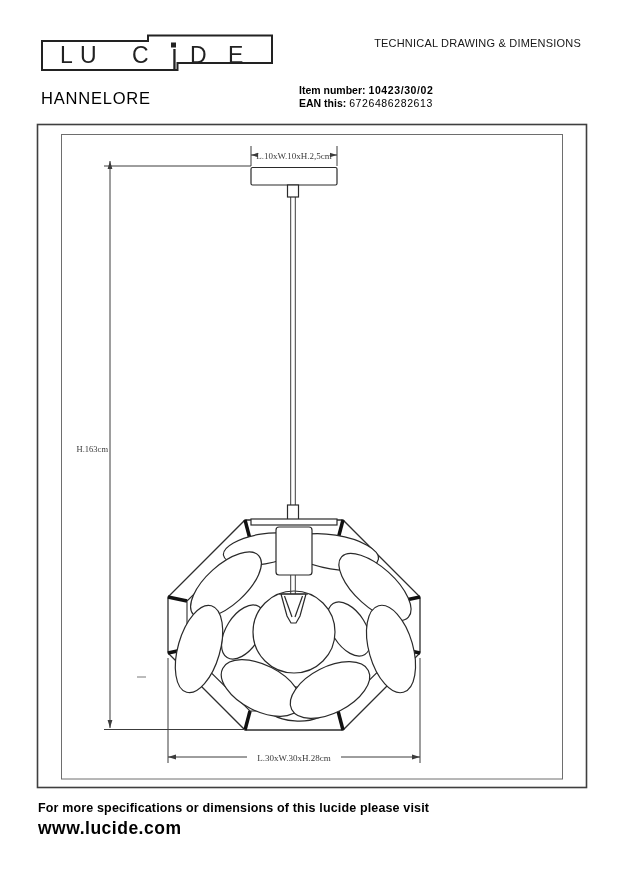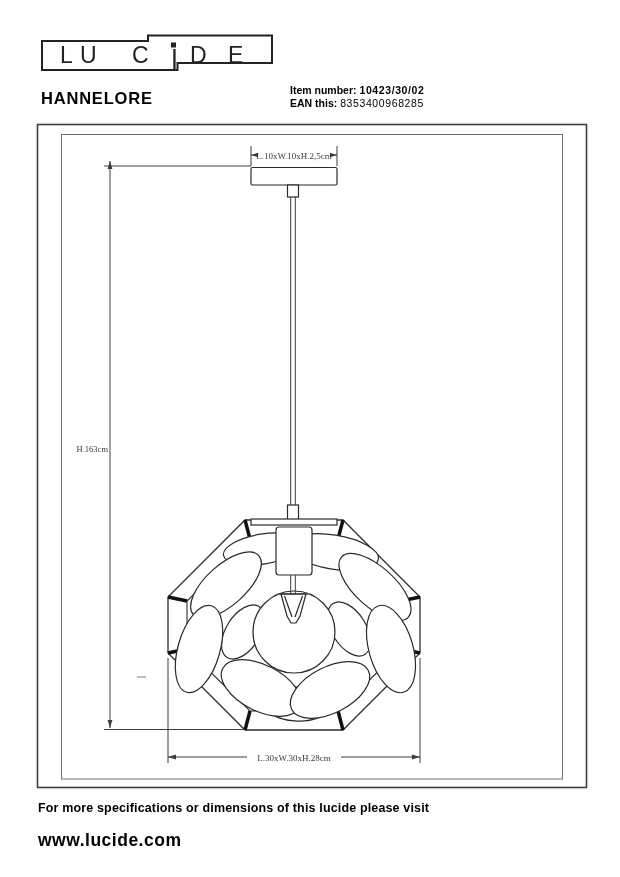--- a/index.html
+++ b/index.html
@@ -1,27 +1,27 @@
 <!DOCTYPE html>
 <html><head>
 <meta charset="utf-8">
 <style>
   html,body{margin:0;padding:0;background:#e8e8e8;}
   .page{position:relative;width:620px;height:877px;background:#ffffff;overflow:hidden;
         font-family:"Liberation Sans",sans-serif;color:#111;}
   .abs{position:absolute;}
   .doc-type{top:37px;right:39px;font-size:11px;font-weight:400;letter-spacing:.2px;color:#171717;}
-  .product-name{top:89px;left:41px;font-size:16.5px;font-weight:700;letter-spacing:.8px;color:#000;}
-  .item-block{top:84px;left:290px;font-size:10.5px;line-height:13px;color:#000;}
+  .product-name{top:89px;left:41px;font-size:16.5px;font-weight:400;letter-spacing:.8px;color:#000;}
+  .item-block{top:84px;left:299px;font-size:10.5px;line-height:13px;color:#000;}
   .item-block .lbl{font-weight:700;}
   .item-block .val{font-weight:700;letter-spacing:.6px;}
   .item-block .val-light{font-weight:400;letter-spacing:.6px;}
   .footer{top:801px;left:38px;}
   .footer .note{font-size:12.5px;font-weight:700;letter-spacing:.15px;color:#000;}
-  .footer .site{font-size:17.5px;font-weight:700;letter-spacing:.5px;color:#000;margin-top:15px;}
+  .footer .site{font-size:17.5px;font-weight:700;letter-spacing:.5px;color:#000;margin-top:3px;}
   svg{display:block;}
   .logo-letter{font-family:"Liberation Sans",sans-serif;font-size:23px;font-weight:400;fill:#222;}
   .dim-text{font-family:"Liberation Serif",serif;fill:#3a3a3a;}
   .thin{stroke:#3c3c3c;stroke-width:1;fill:none;}
   .draw{stroke:#2a2a2a;stroke-width:1.2;fill:#ffffff;}
   .drawn{stroke:#2a2a2a;stroke-width:1.2;fill:none;}
 </style>
 </head>
 <body>
 
@@ -31,24 +31,25 @@
     <path d="M2,11 H108 V5.5 H232 V33 H137.5 V40 H2 Z" fill="none" stroke="#222" stroke-width="2"></path>
     <text class="logo-letter" x="20" y="33">L</text>
     <text class="logo-letter" x="40" y="33">U</text>
     <text class="logo-letter" x="92" y="33">C</text>
     <rect x="131" y="12.5" width="5" height="5" fill="#222"></rect>
     <rect x="133.3" y="19" width="2.3" height="21" fill="#222"></rect>
     <text class="logo-letter" x="150" y="33">D</text>
     <text class="logo-letter" x="188" y="33">E</text>
   </svg>
 
+  <div class="abs doc-type">TECHNICAL DRAWING &amp; DIMENSIONS</div>
   <div class="abs product-name">HANNELORE</div>
   <div class="abs item-block">
     <div><span class="lbl">Item number:</span> <span class="val">10423/30/02</span></div>
-    <div><span class="lbl">EAN this:</span> <span class="val-light">8353400968285</span></div>
+    <div><span class="lbl">EAN this:</span> <span class="val-light">6726486282613</span></div>
   </div>
 
   <svg class="abs" style="left:0;top:0;" width="620" height="877" viewBox="0 0 620 877">
 
     <rect x="37.5" y="124.5" width="549" height="663" fill="none" stroke="#3f3f3f" stroke-width="1.6"></rect>
     <rect x="61.5" y="134.5" width="501" height="644.5" fill="none" stroke="#6e6e6e" stroke-width="1"></rect>
 
     <g>
 
       <g>

